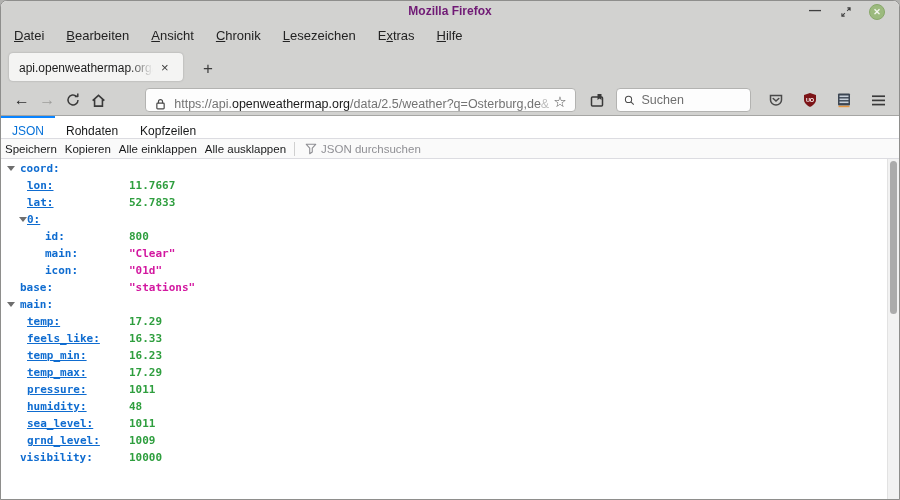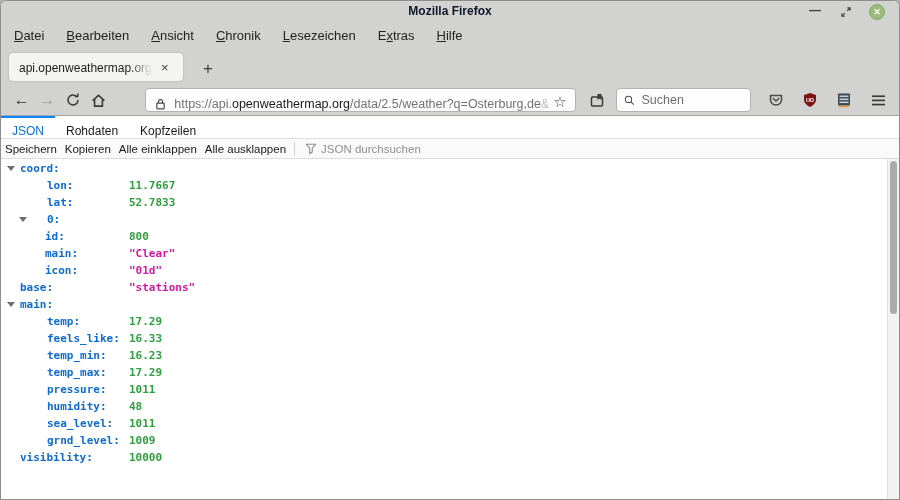--- a/index.html
+++ b/index.html
@@ -3,21 +3,21 @@
 <meta charset="utf-8">
 <style>
   * { margin:0; padding:0; box-sizing:border-box; }
   html,body { width:900px; height:500px; font-family:"Liberation Sans",sans-serif; background:#b0b0ae; }
   .window { width:900px; height:500px; background:#fff; border-radius:7px 7px 0 0; overflow:hidden;
             border:1px solid #8e8e8c; display:flex; flex-direction:column; }
 
   
   .titlebar { height:22px; background:#d2d2d0; position:relative; flex:0 0 auto; }
   .title-text { position:absolute; left:0; right:0; top:3px; text-align:center;
-                font-size:12px; font-weight:bold; color:#0f172a; }
+                font-size:12px; font-weight:bold; color:#701a75; }
   .win-controls { position:absolute; right:14px; top:0; height:22px; display:flex; align-items:center; gap:15px; }
   .win-btn { width:16px; height:16px; display:flex; align-items:center; justify-content:center; color:#3f3f3f; cursor:default; }
   .win-min { font-size:12px; font-weight:bold; padding-bottom:5px; }
   .win-close { background:#9cba7e; border-radius:50%; color:#f5f7f1; font-size:9px; font-weight:bold;
                border:1px solid #88a86a; }
 
   
   .menubar { height:24px; background:#d2d2d0; display:flex; align-items:center; padding-left:2px; flex:0 0 auto; }
   .menu-item { font-size:13px; color:#232323; padding:2px 11px; }
   .menu-item u { text-decoration:underline; }
@@ -67,21 +67,21 @@
   .vt-sep { width:1px; height:14px; background:#d0d0d0; margin:0 4px; }
   .vt-filter { display:flex; align-items:center; gap:4px; padding:0 6px; flex:1; height:100%; }
   .vt-filter-text { font-size:11.5px; color:#8f8f94; }
 
   
   .content { flex:1; background:#fff; position:relative; overflow:hidden; display:flex; }
   .tree { width:888px; padding-top:1px; font-family:"DejaVu Sans Mono",monospace; font-size:11px; font-weight:600; }
   .jrow { height:17px; display:flex; align-items:center; position:relative; }
   .jkey { color:#0f6cd0; }
   .jrow.lvl0 .jkey { margin-left:19px; }
-  .jrow.lvl1 .jkey { margin-left:46px; }
+  .jrow.lvl1 .jkey { margin-left:26px;text-decoration:underline; }
   .jrow.lvl2 .jkey { margin-left:44px; }
   .tri { position:absolute; top:6px; width:0; height:0; border-left:4px solid transparent;
          border-right:4px solid transparent; border-top:5px solid #6e6e6e; }
   .jrow.lvl0 .tri { left:6px; }
   .jrow.lvl1 .tri { left:18px; }
   .jval { position:absolute; left:128px; }
   .jval.num { color:#2e9e3e; }
   .jval.str { color:#d318a0; }
   .jrow.sel { background:#0a7ae6; }
   .jrow.sel .jkey { color:#ffffff; }

